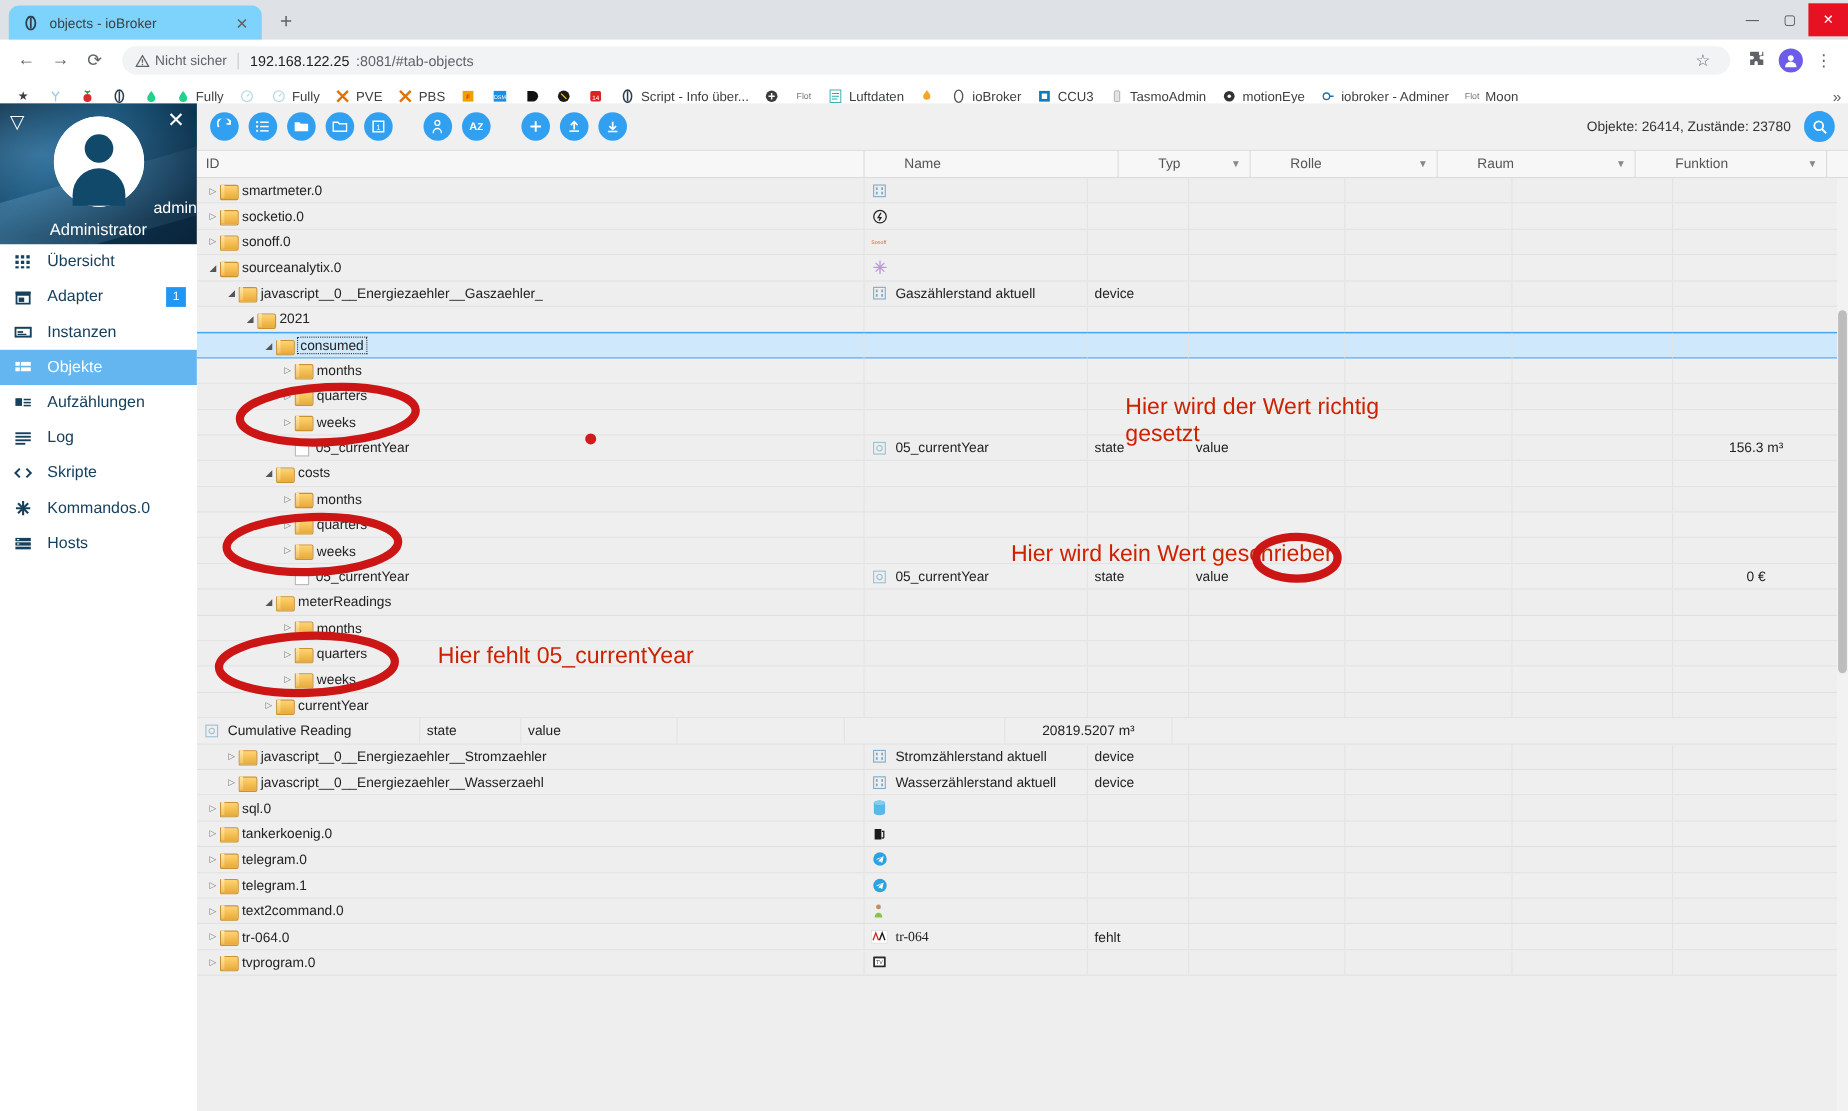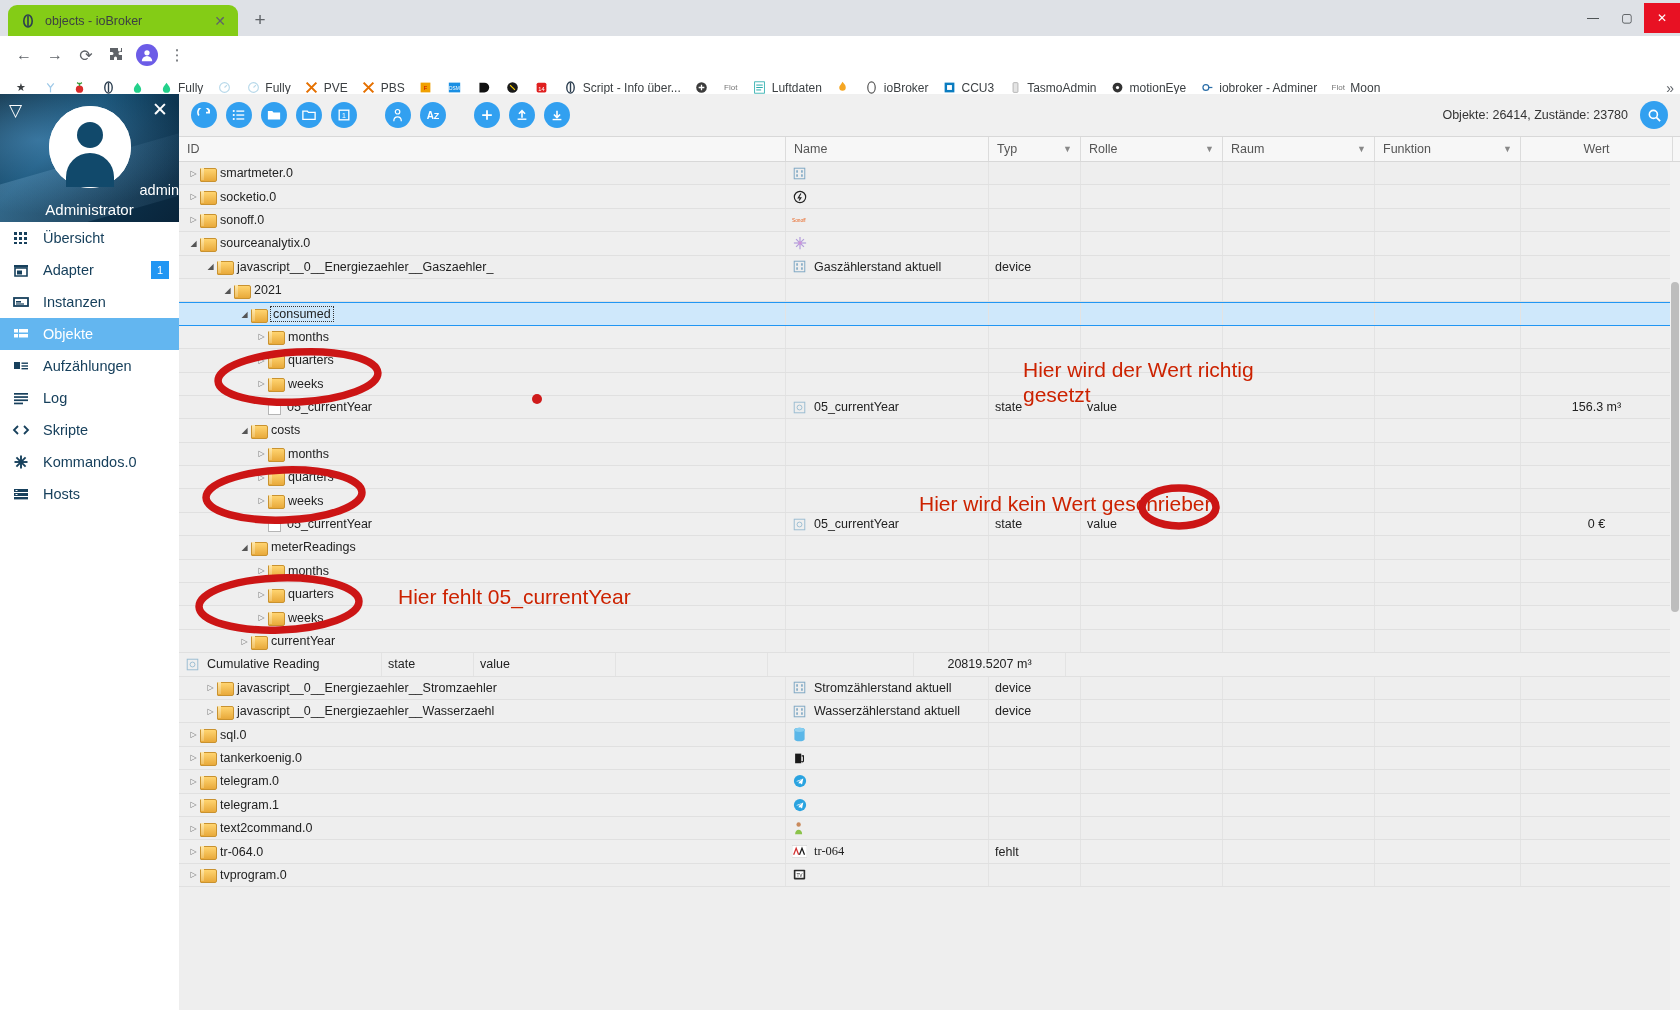--- a/index.html
+++ b/index.html
@@ -1,21 +1,21 @@
 <!DOCTYPE html>
 <html><head>
 <meta charset="utf-8">
 <style>
   * { box-sizing: border-box; margin:0; padding:0; }
   html,body { width:1680px; height:1010px; overflow:hidden;
     font-family:"Liberation Sans", sans-serif; background:#fff; }
 
   
   .tabstrip { height:36px; background:#dee1e6; display:flex; align-items:flex-end; padding-left:8px; position:relative; }
-  .tab { height:31px; background:#84cc16; border-radius:9px 9px 0 0; display:flex; align-items:center;
+  .tab { height:31px; background:#7dd3fc; border-radius:9px 9px 0 0; display:flex; align-items:center;
          padding:0 10px 0 12px; min-width:230px; max-width:240px; position:relative; }
   .tab-favicon { width:16px; height:16px; flex:none; margin-right:9px; display:flex; align-items:center; justify-content:center;}
   .tab-title { font-size:12.5px; color:#3c4043; white-space:nowrap; overflow:hidden; text-overflow:ellipsis; flex:1; }
   .tab-close { width:16px; height:16px; font-size:14px; color:#5f6368; display:flex; align-items:center; justify-content:center; line-height:1;}
   .newtab { width:28px; height:28px; margin-left:8px; margin-bottom:2px; display:flex; align-items:center; justify-content:center;
             font-size:19px; color:#5f6368; }
   .wincontrols { position:absolute; right:0; top:0; height:36px; display:flex; align-items:center; gap:0; }
   .wc { width:34px; height:30px; display:flex; align-items:center; justify-content:center; font-size:12px; color:#3c4043; }
   .wc.close { color:#fff; background:#e81123; width:36px; }
 
@@ -84,21 +84,21 @@
   .tbtn { width:26px; height:26px; border-radius:50%; background:#32a0f0; color:#fff; display:flex;
           align-items:center; justify-content:center; font-size:13px; flex:none; }
   .tgap { width:10px; }
   .tb-right { margin-left:auto; display:flex; align-items:center; gap:12px; }
   .stats { font-size:12.5px; color:#333; }
   .searchbtn { width:28px; height:28px; border-radius:50%; background:#32a0f0; color:#fff; display:flex;
                align-items:center; justify-content:center; font-size:14px; }
 
   
   .tablewrap { flex:1; position:relative; overflow:hidden; background:#eee; }
-  .thead { display:flex; height:26px; background:#f7f7f7; border-bottom:1px solid #d8d8d8; border-top:1px solid #d8d8d8; }
+  .thead { display:flex; height:26px; background:#f7f7f7; border-bottom:1px solid #d8d8d8; border-top:1px solid #d8d8d8;gap:28px; }
   .th { font-size:12.5px; color:#555; display:flex; align-items:center; padding:0 8px; border-right:1px solid #dcdcdc; }
   .th .dd { margin-left:auto; font-size:9px; color:#888; }
   .rows { position:relative; }
   .row { display:flex; height:23.4px; border-bottom:1px solid #e0e0e0; background:#eee; align-items:center; }
   .row.alt { background:#efefef; }
   .row.sel { background:#cfe8fb; border-top:1px solid #2196f3; border-bottom:1px solid #2196f3; }
   .cell { height:100%; display:flex; align-items:center; padding:0 6px; border-right:1px solid #e3e3e3; font-size:12.5px;
           color:#222; overflow:hidden; white-space:nowrap; }
   .c-id { width:607px; flex:none; }
   .c-set  { flex:1; justify-content:flex-start; gap:13px; padding-left:13px;}
@@ -138,20 +138,34 @@
     <div class="wc">—</div>
     <div class="wc">▢</div>
     <div class="wc close">✕</div>
   </div>
 </div>
 
 <div class="navbar">
   <div class="navbtn">←</div>
   <div class="navbtn">→</div>
   <div class="navbtn">⟳</div>
+  <div class="omnibox">
+    <span class="notsecure">
+      <svg width="13" height="13" viewBox="0 0 16 16">
+          <path d="M8 2 L15 14 H1 Z" fill="none" stroke="#5f6368" stroke-width="1.4"></path>
+          <line x1="8" y1="6" x2="8" y2="10" stroke="#5f6368" stroke-width="1.4"></line>
+          <circle cx="8" cy="11.8" r=".8" fill="#5f6368"></circle>
+        </svg>
+      <span>Nicht sicher</span>
+    </span>
+    <span class="omnidiv"></span>
+    <span class="urlhost">192.168.122.25</span>
+      <span class="urlrest">:8081/#tab-objects</span>
+    <span style="margin-left:auto" class="star">☆</span>
+  </div>
   <div class="ext">
     <svg width="16" height="16" viewBox="0 0 16 16">
         <path d="M6 2h4v2a1.5 1.5 0 103 0V2h1v4h-2a1.5 1.5 0 100 3h2v5H9v-2a1.5 1.5 0 10-3 0v2H2V9h2a1.5 1.5 0 100-3H2V2z" fill="#5f6368"></path>
       </svg>
   </div>
   <div class="avatarbtn">
     <svg width="14" height="14" viewBox="0 0 16 16">
         <circle cx="8" cy="5.5" r="3" fill="#fff"></circle>
         <path d="M2 15a6 6 0 0112 0z" fill="#fff"></path>
       </svg>

